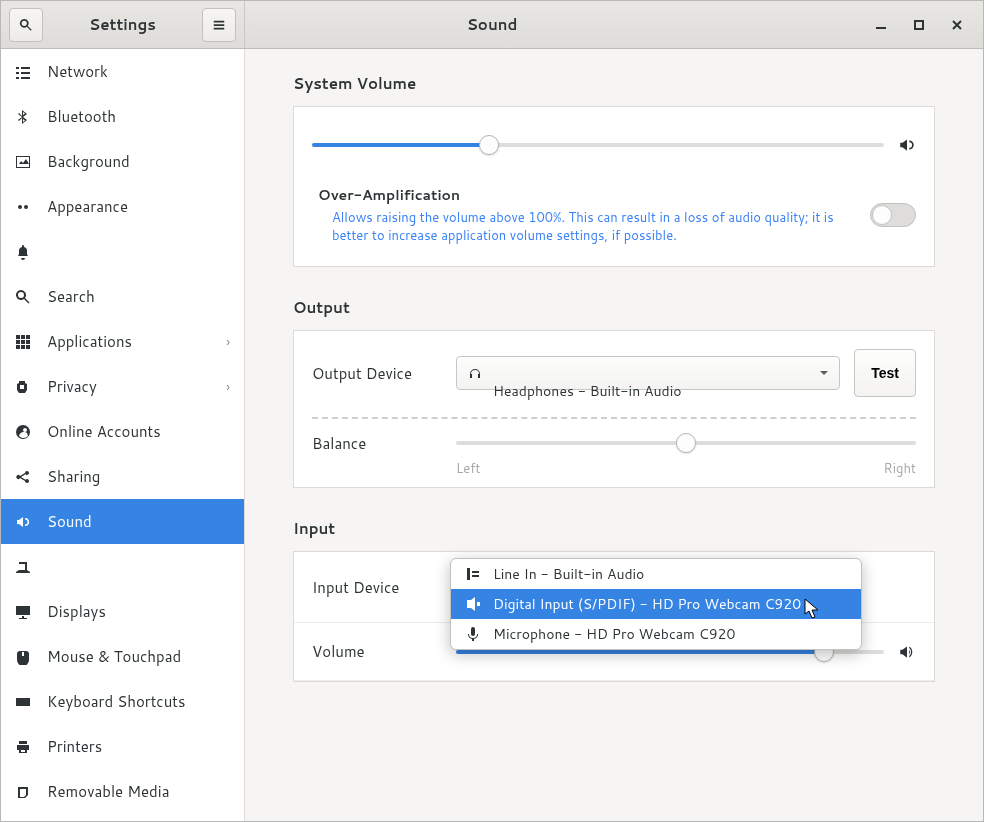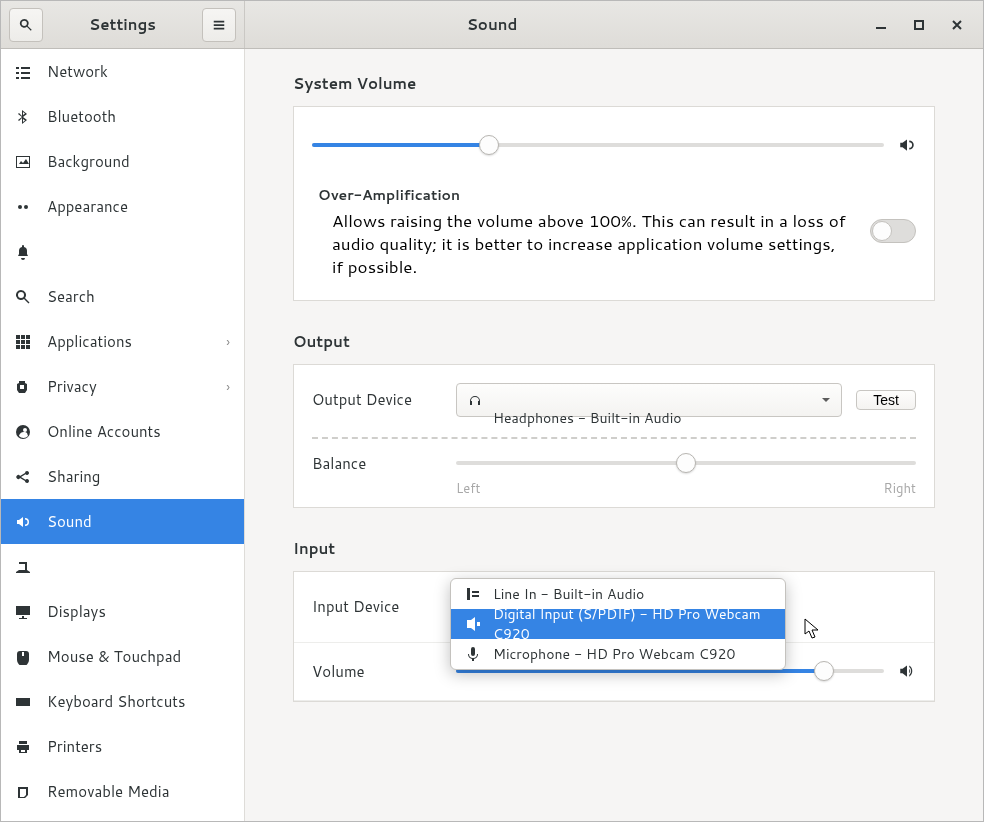--- a/index.html
+++ b/index.html
@@ -38,38 +38,38 @@
 
 .vol-row { padding: 28px 18px 20px 18px; display: flex; align-items: center; gap: 14px; }
 .slider { flex: 1; height: 20px; position: relative; }
 .slider-track { position: absolute; top: 50%; left: 0; right: 0; height: 4px; background: #dedddb; border-radius: 2px; transform: translateY(-50%); }
 .slider-fill { position: absolute; top: 50%; left: 0; height: 4px; background: #3584e4; border-radius: 2px; transform: translateY(-50%); }
 .slider-thumb { position: absolute; top: 50%; width: 20px; height: 20px; background: #fdfdfd; border: 1px solid #b8b6b2; border-radius: 50%; transform: translate(-50%, -50%); box-shadow: 0 1px 2px rgba(0,0,0,0.15); }
 .speaker-icon { width: 18px; height: 18px; display:flex; align-items:center; justify-content:center; }
 .overamp-row { padding: 10px 18px 22px 18px; display: flex; gap: 20px; align-items: center; }
 .overamp-text { flex: 1; padding-left: 6px; }
 .overamp-title { font-weight: 700; font-size: 14px; margin-bottom: 4px; }
-.overamp-desc { color: #000000; font-size: 17px; line-height: 1.35; padding-left: 14px; }
+.overamp-desc { color: #3b82f6; font-size: 13px; line-height: 1.35; padding-left: 14px; }
 .switch { width: 46px; height: 24px; background: #dedddb; border: 1px solid #c4c2be; border-radius: 12px; position: relative; cursor: pointer; }
 .switch-thumb { position: absolute; top: 1px; left: 1px; width: 20px; height: 20px; background: #fdfdfd; border: 1px solid #c4c2be; border-radius: 50%; }
 
 
 .level-row { padding: 18px 18px; display: flex; align-items: center; gap: 14px; }
 .level-icon { width: 22px; height: 22px; display:flex; align-items:center; justify-content:center; }
 .level-label { width: 120px; font-size: 15px; }
 
 
 .dev-row { padding: 18px 18px; display: flex; align-items: center; gap: 14px; border-bottom: 1px solid #ededeb; }
 .dev-row:last-child { border-bottom: none; }
 .dev-label { width: 130px; font-size: 15px; }
 .dropdown { flex: 1; height: 34px; background: linear-gradient(to bottom, #fdfdfc, #f4f3f1); border: 1px solid #c8c6c2; border-radius: 4px; display: flex; align-items: center; padding: 0 10px; cursor: pointer; gap: 10px; }
 .dropdown-icon { width: 16px; height:16px; display:flex; align-items:center; justify-content:center; }
 .dropdown-text { flex: 1; margin-top: 36px; }
 .dropdown-caret { color: #6b6b6b; }
-.btn-test { height: 20px; padding: 0 16px; background: linear-gradient(to bottom, #fdfdfc, #f4f3f1); border: 1px solid #c8c6c2; border-radius: 4px; cursor: pointer; font-size: 14px; }
+.btn-test { height: 48px; padding: 0 16px; background: linear-gradient(to bottom, #fdfdfc, #f4f3f1); border: 1px solid #c8c6c2; border-radius: 4px; cursor: pointer; font-size: 14px; font-weight: bold; }
 
 
 .sep-dash { height: 4px; margin: 0 18px -8px 18px; border-bottom: 2px dashed #cfcecb; }
 
 
 .balance-row { padding: 22px 18px 10px 18px; display: flex; gap: 14px; }
 .balance-wrap { flex: 1; }
 .balance-labels { display: flex; justify-content: space-between; color: #a8a8a8; font-size: 13px; margin-top: 6px; }
 
 
@@ -349,21 +349,21 @@
               <div class="slider-fill" id="iv-fill" style="width: 86%;"></div>
               <div class="slider-thumb" id="iv-thumb" style="left: 86%;"></div>
             </div>
             <div class="speaker-icon">
               <svg width="18" height="18" viewBox="0 0 16 16">
                   <path fill="#2e3436" d="M2 6h2l4-3v10l-4-3H2zM10 3a6 6 0 010 10v-1.5a4.5 4.5 0 000-7zM10 6a3 3 0 010 4V6z"></path>
                 </svg>
             </div>
           </div>
 
-          <div class="popup" id="input-popup" style="left:156px; top:6px; width:336px;">
+          <div class="popup" id="input-popup" style="left:156px; top:6px; width:412px;">
               <div class="popup-item">
                 <span class="pi-icon">
                   <svg viewBox="0 0 16 16" width="16" height="16">
                     <path fill="#2e3436" d="M2 2h3v12H2zm5 3h7v2H7zm0 4h7v2H7z"></path>
                   </svg>
                 </span>
                 <span>Line In - Built-in Audio</span>
               </div>
               <div class="popup-item hl">
                 <span class="pi-icon">

